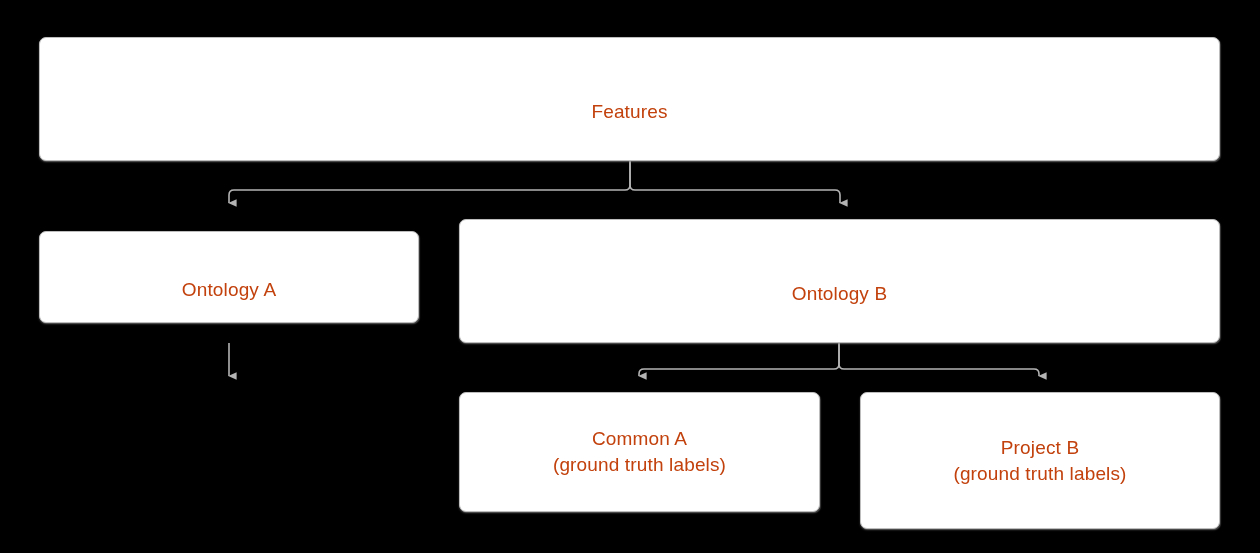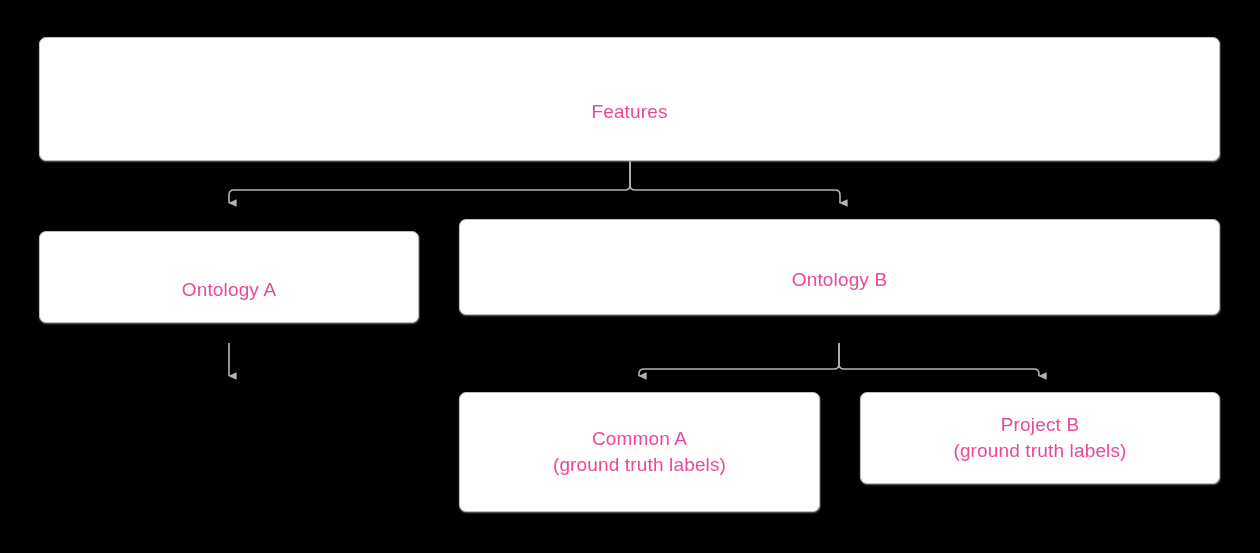--- a/index.html
+++ b/index.html
@@ -39,21 +39,21 @@
     border-radius: 7px;
     box-shadow: 0 1px 2px rgba(120,120,120,0.55),
                 1px 1px 1px rgba(140,140,140,0.35);
     display: flex;
     align-items: center;
     justify-content: center;
     text-align: center;
   }
 
   .node-label {
-    color: #ec4899;
+    color: #c2410c;
     font-size: 19px;
     line-height: 26px;
     font-weight: 400;
     letter-spacing: 0.15px;
     white-space: pre-line;
     font-family: "Liberation Sans", sans-serif;
   }
 
   .node-label .sub-line {
     display: block;
@@ -65,35 +65,35 @@
     width: 1181px; height: 124px;
   }
 
   
   #node-ontology-a {
     left: 39px;  top: 231px;
     width: 380px; height: 92px;
   }
   #node-ontology-b {
     left: 459px; top: 219px;
-    width: 761px; height: 96px;
+    width: 761px; height: 124px;
   }
 
   
   #node-model {
     left: 39px;  top: 392px;
     width: 380px; height: 120px;
   }
   #node-project-a {
     left: 459px; top: 392px;
     width: 361px; height: 120px;
   }
   #node-project-b {
     left: 860px; top: 392px;
-    width: 360px; height: 92px;
+    width: 360px; height: 137px;
   }
 </style>
 </head>
 <body>
 
 <div id="diagram-canvas">
 
   <svg id="connector-layer" width="1260" height="553" viewBox="0 0 1260 553" xmlns="http://www.w3.org/2000/svg">
     <defs>
       <marker id="arrowhead" markerWidth="10" markerHeight="10" refX="5" refY="8.4" orient="auto" markerUnits="userSpaceOnUse">

